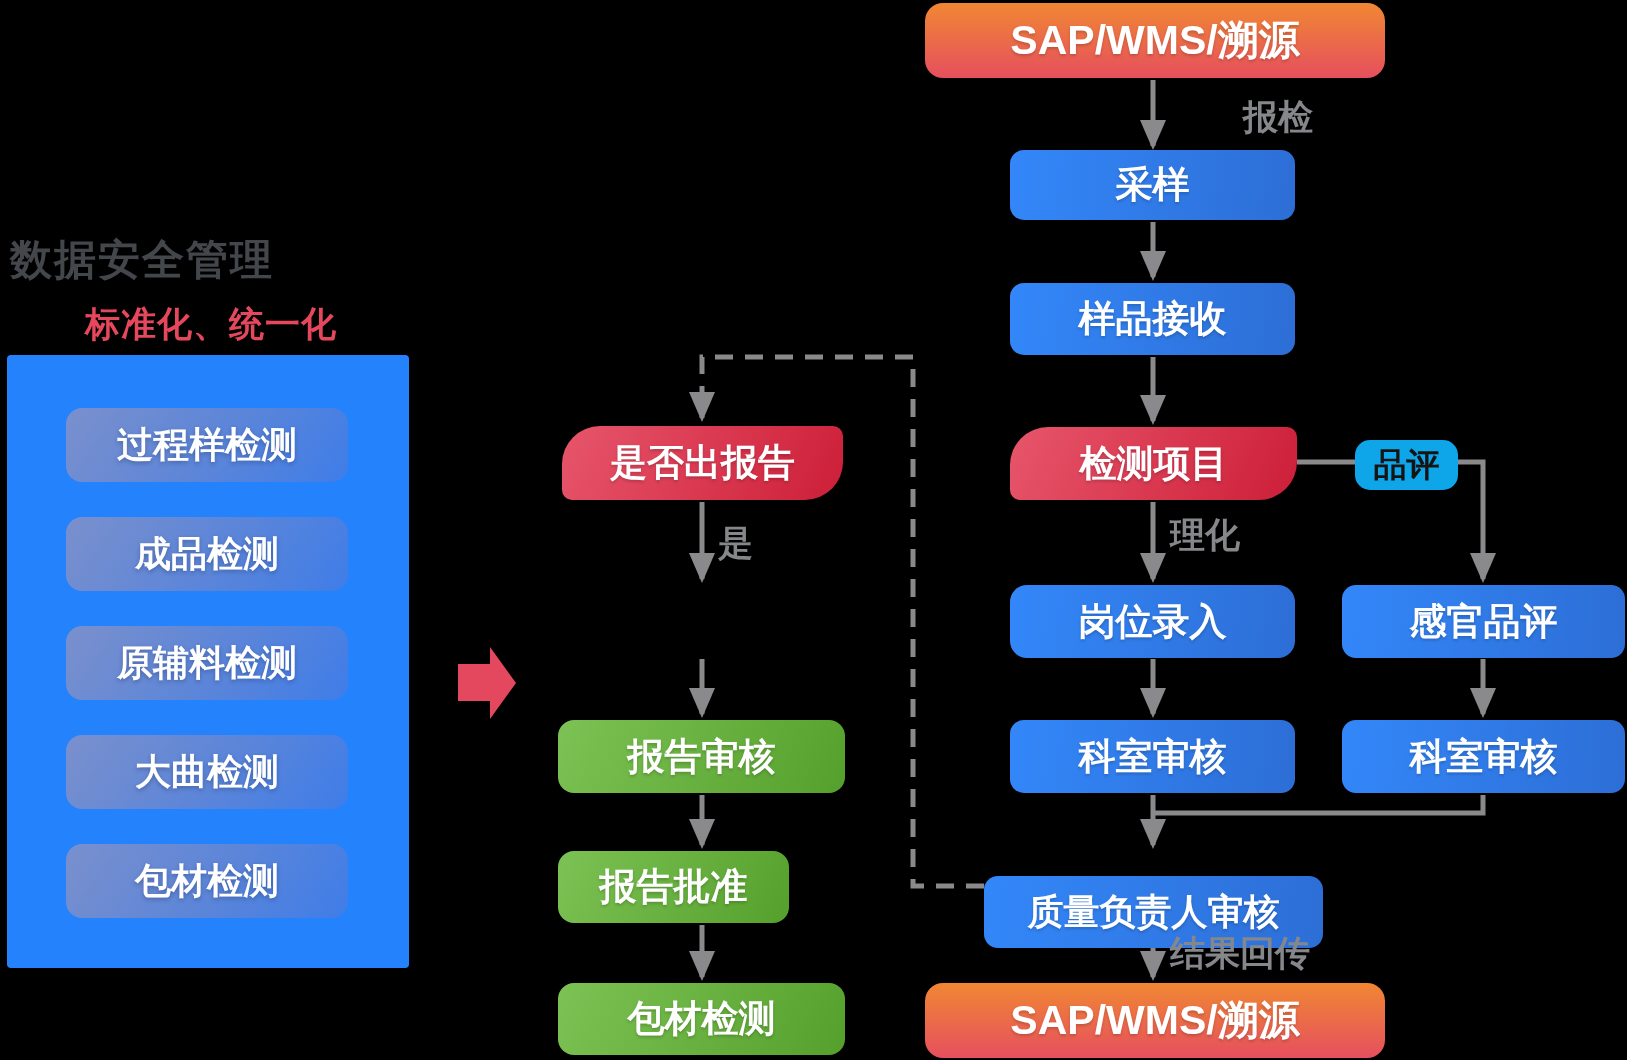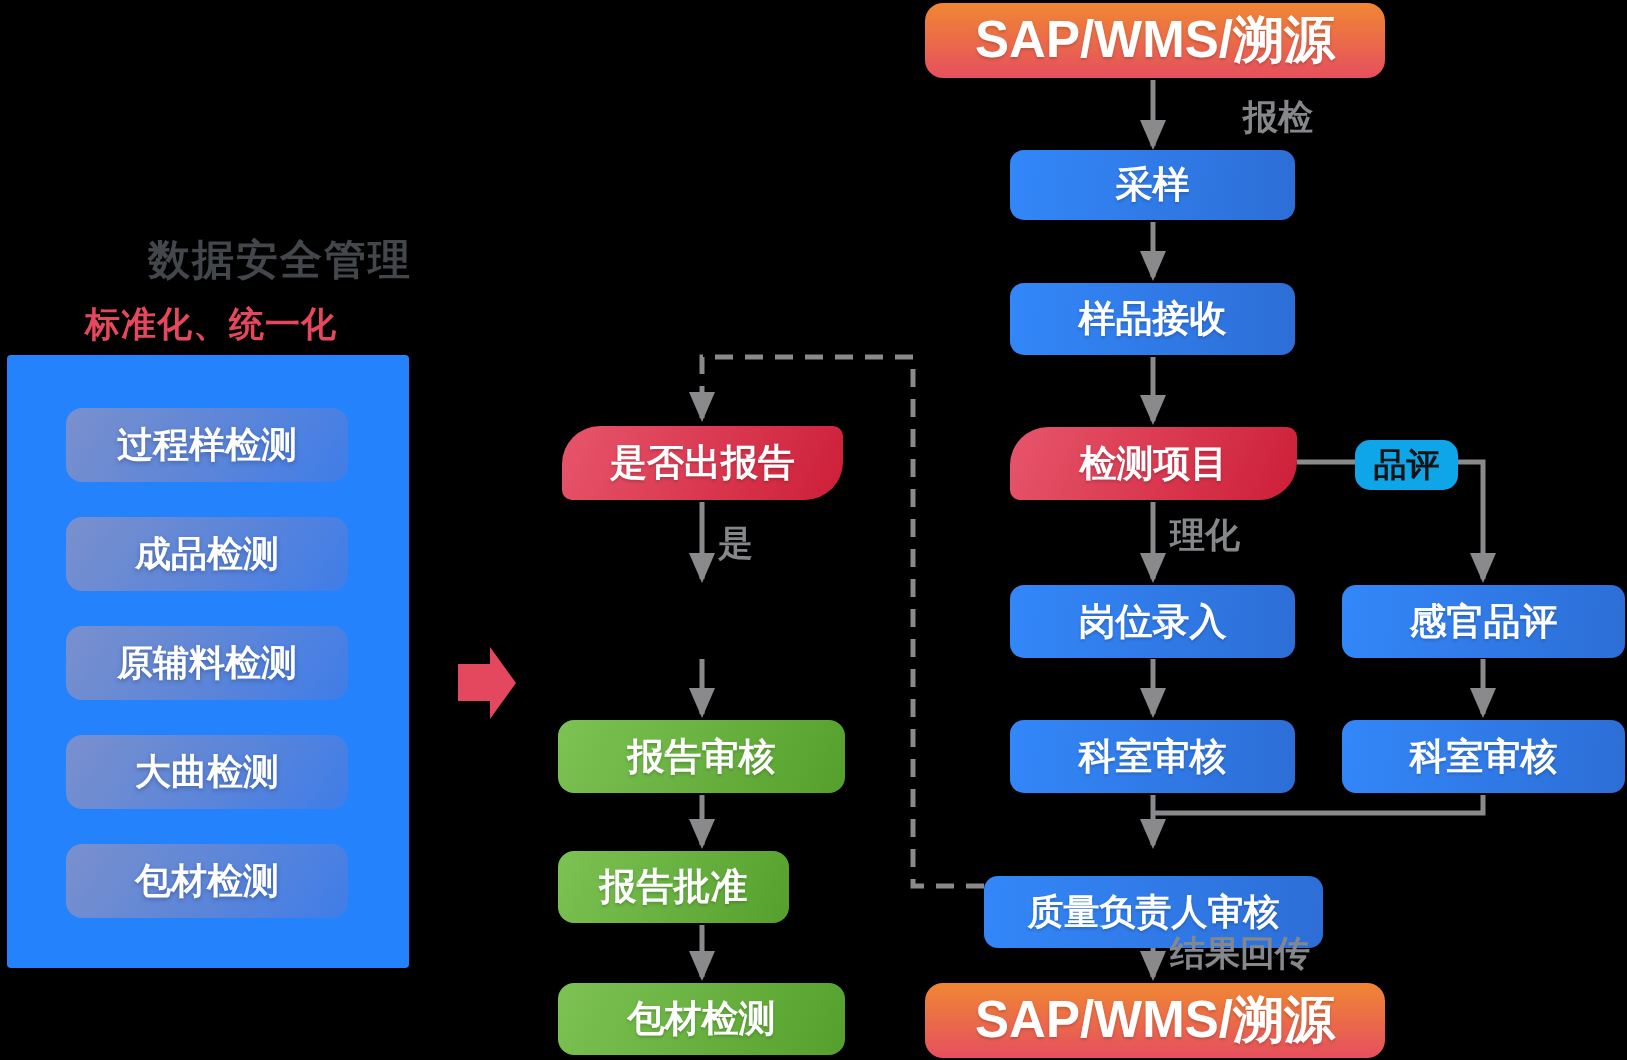--- a/index.html
+++ b/index.html
@@ -9,47 +9,47 @@
   }
   .connectors{position:absolute;left:0;top:0;width:1627px;height:1060px;}
   .node{
     position:absolute;display:flex;align-items:center;justify-content:center;
     color:#fff;font-weight:700;white-space:nowrap;
     text-shadow:0 2px 3px rgba(0,0,0,0.18);
   }
   .blue{background:linear-gradient(95deg,#3387f9 0%,#2d6ed6 100%);border-radius:14px;font-size:37px;}
   .green{background:linear-gradient(115deg,#7cc254 0%,#55a02c 100%);border-radius:16px;font-size:37px;}
   .redbox{background:linear-gradient(115deg,#e7566b 0%,#cd1e38 100%);border-radius:38px 10px 38px 10px;font-size:37px;}
-  .orange{background:linear-gradient(180deg,#f08733 0%,#e64f5e 100%);border-radius:18px;font-size:51px;}
+  .orange{background:linear-gradient(180deg,#f08733 0%,#e64f5e 100%);border-radius:18px;font-size:41px;}
   .whitebox{background:#0ea5e9;color:#141414;border-radius:15px;font-size:33px;text-shadow:none;}
 
   #sap-top{left:925px;top:3px;width:460px;height:75px;}
   #sampling{left:1010px;top:150px;width:285px;height:70px;}
   #sample-receive{left:1010px;top:283px;width:285px;height:72px;}
   #test-items{left:1010px;top:427px;width:287px;height:73px;}
-  #pos-entry{left:1010px;top:585px;width:285px;height:73px;}
+  #pos-entry{left:1010px;top:585px;width:285px;height:73px;border-radius:17px;}
   #dept-review-l{left:1010px;top:720px;width:285px;height:73px;}
   #sensory-eval{left:1342px;top:585px;width:283px;height:73px;}
   #dept-review-r{left:1342px;top:720px;width:283px;height:73px;}
   #qm-review{left:984px;top:876px;width:339px;height:72px;font-size:36px;}
   #sap-bottom{left:925px;top:983px;width:460px;height:75px;}
   #decision{left:562px;top:426px;width:281px;height:74px;}
   #rp-compile{left:558px;top:585px;width:287px;height:72px;}
   #rp-review{left:558px;top:720px;width:287px;height:73px;}
   #rp-approve{left:558px;top:851px;width:231px;height:72px;}
   #rp-print{left:558px;top:983px;width:287px;height:72px;}
   #edge-pinping{left:1355px;top:440px;width:103px;height:50px;}
 
   .edge-label{position:absolute;color:#85878b;font-size:35px;font-weight:700;white-space:nowrap;}
   #lbl-baojian{left:1243px;top:94px;}
   #lbl-lihua{left:1170px;top:512px;}
   #lbl-shi{left:718px;top:520px;}
   #lbl-jieguo{left:1170px;top:930px;}
 
-  #lp-title{position:absolute;left:10px;top:232px;width:402px;text-align:right;
+  #lp-title{position:absolute;left:10px;top:232px;width:402px;text-align:left;
     font-size:42px;font-weight:700;color:#43464b;letter-spacing:2px;}
   #lp-sub{position:absolute;left:10px;top:301px;width:402px;text-align:center;
     font-size:35px;font-weight:700;color:#e5475d;letter-spacing:1px;}
   #lp-panel{position:absolute;left:7px;top:355px;width:402px;height:613px;
     background:#2382fc;border-radius:4px;}
   .lp-item{
     position:absolute;left:59px;width:282px;height:74px;border-radius:16px;
     background:linear-gradient(125deg,#7a90cd 0%,#5b85d9 55%,#3f7de8 100%);
     color:#fff;font-size:36px;font-weight:700;
     display:flex;align-items:center;justify-content:center;

